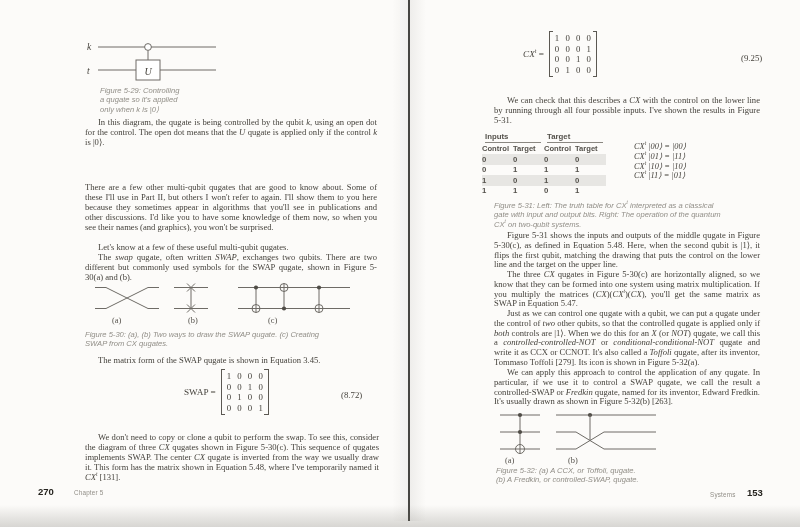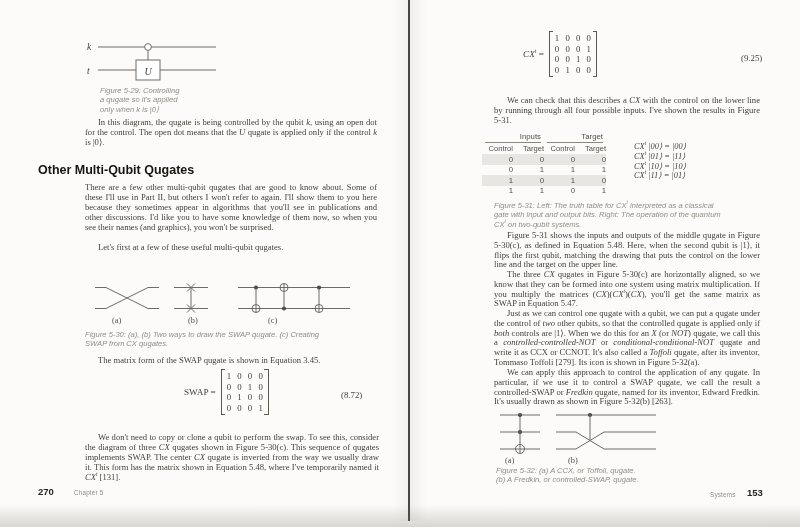--- a/index.html
+++ b/index.html
@@ -24,21 +24,21 @@
   .eq-lhs{font-size:9.2px;margin-right:5px;color:#45423c;}
   .matrix{position:relative;padding:2px 6px;}
   .matrix::before{content:"";position:absolute;left:0;top:0;bottom:0;width:3.5px;
                   border:1px solid #5b5852;border-right:none;}
   .matrix::after{content:"";position:absolute;right:0;top:0;bottom:0;width:3.5px;
                  border:1px solid #5b5852;border-left:none;}
   .mrow{font-size:8.8px;line-height:10.6px;word-spacing:4px;white-space:pre;color:#45423c;}
   .eqnum{font-size:8.8px;color:#45423c;}
   
   table.tt{border-collapse:collapse;font-family:"Liberation Sans",sans-serif;color:#55524c;}
-  table.tt th,table.tt td{width:31px;padding:0;text-align:right;font-weight:normal;}
+  table.tt th,table.tt td{width:31px;padding:0;text-align:left;font-weight:bold;}
   table.tt .grp-cell{font-size:7.8px;height:11px;}
   table.tt .grp-cell span{display:block;margin:0 3px;padding-bottom:1px;border-bottom:1px solid #8a8781;}
   table.tt .colhead{font-size:7.6px;height:11px;}
   table.tt td{font-size:7.8px;height:10.5px;}
   table.tt tbody tr.shaded{background:#e7e6e3;}
   .ops{font-size:8.4px;line-height:9.8px;font-style:italic;color:#45423c;}
   .ops .op{white-space:nowrap;}
   
   .pagenum{font-family:"Liberation Sans",sans-serif;font-weight:bold;font-size:9.5px;color:#26241f;}
   .foliolabel{font-family:"Liberation Sans",sans-serif;font-size:6.3px;color:#918e87;letter-spacing:0.2px;}
@@ -74,26 +74,26 @@
       <line class="wire" x1="12" y1="34" x2="50" y2="34"></line>
       <line class="wire" x1="74" y1="34" x2="130" y2="34"></line>
       <rect class="gbox" x="50" y="24" width="24" height="20"></rect>
       <text x="62" y="38.5" font-size="10" text-anchor="middle">U</text>
     </svg>
 
     <div class="abs caption" style="left:92px;top:86px;width:150px;margin-left:8px;">Figure 5-29: Controlling<br>a qugate so it's applied<br>only when k is |0⟩</div>
 
     <div class="abs para ind" style="left:85px;top:117px;width:292px;">In this diagram, the qugate is being controlled by the qubit <i>k</i>, using an open dot for the control. The open dot means that the <i>U</i> qugate is applied only if the control <i>k</i> is |0⟩.</div>
 
-    <div class="abs heading" style="left:38px;top:163px;">Other Multi-Qubit Qugates</div>
 
     <div class="abs para" style="left:85px;top:182px;width:292px;">There are a few other multi-qubit qugates that are good to know about. Some of these I'll use in Part II, but others I won't refer to again. I'll show them to you here because they sometimes appear in algorithms that you'll see in publications and other discussions. I'd like you to have some knowledge of them now, so when you see their names (and graphics), you won't be surprised.</div>
 
-    <div class="abs para ind" style="left:85px;top:242px;width:292px;">Let's first at a few of these useful multi-qubit qugates.</div>
-
+    <div class="abs para ind" style="left:85px;top:242px;width:292px;">Let's know at a few of these useful multi-qubit qugates.</div>
+
+    <div class="abs para ind" style="left:85px;top:252px;width:292px;">The <i>swap</i> qugate, often written <i>SWAP</i>, exchanges two qubits. There are two different but commonly used symbols for the SWAP qugate, shown in Figure 5-30(a) and (b).</div>
 
     <svg class="abs" style="left:94px;top:282px;" width="258" height="34">
 
       <g>
         <path class="wire" d="M1,5.5 H12 L54,26.5 H65"></path>
         <path class="wire" d="M1,26.5 H12 L54,5.5 H65"></path>
       </g>
 
       <g>
         <line class="wire" x1="80" y1="5.5" x2="114" y2="5.5"></line>

